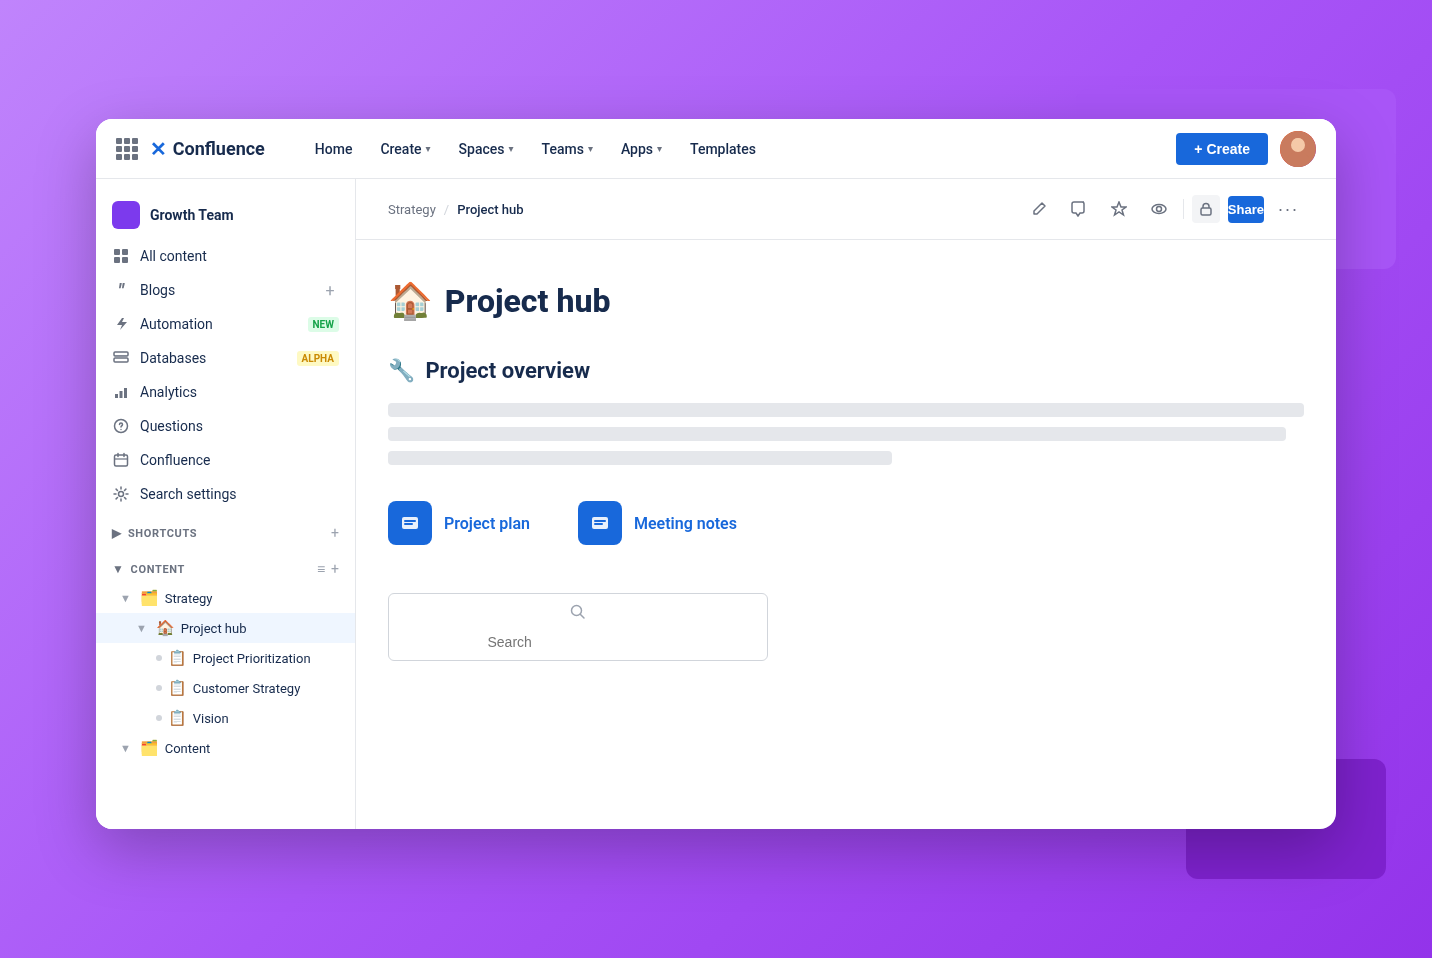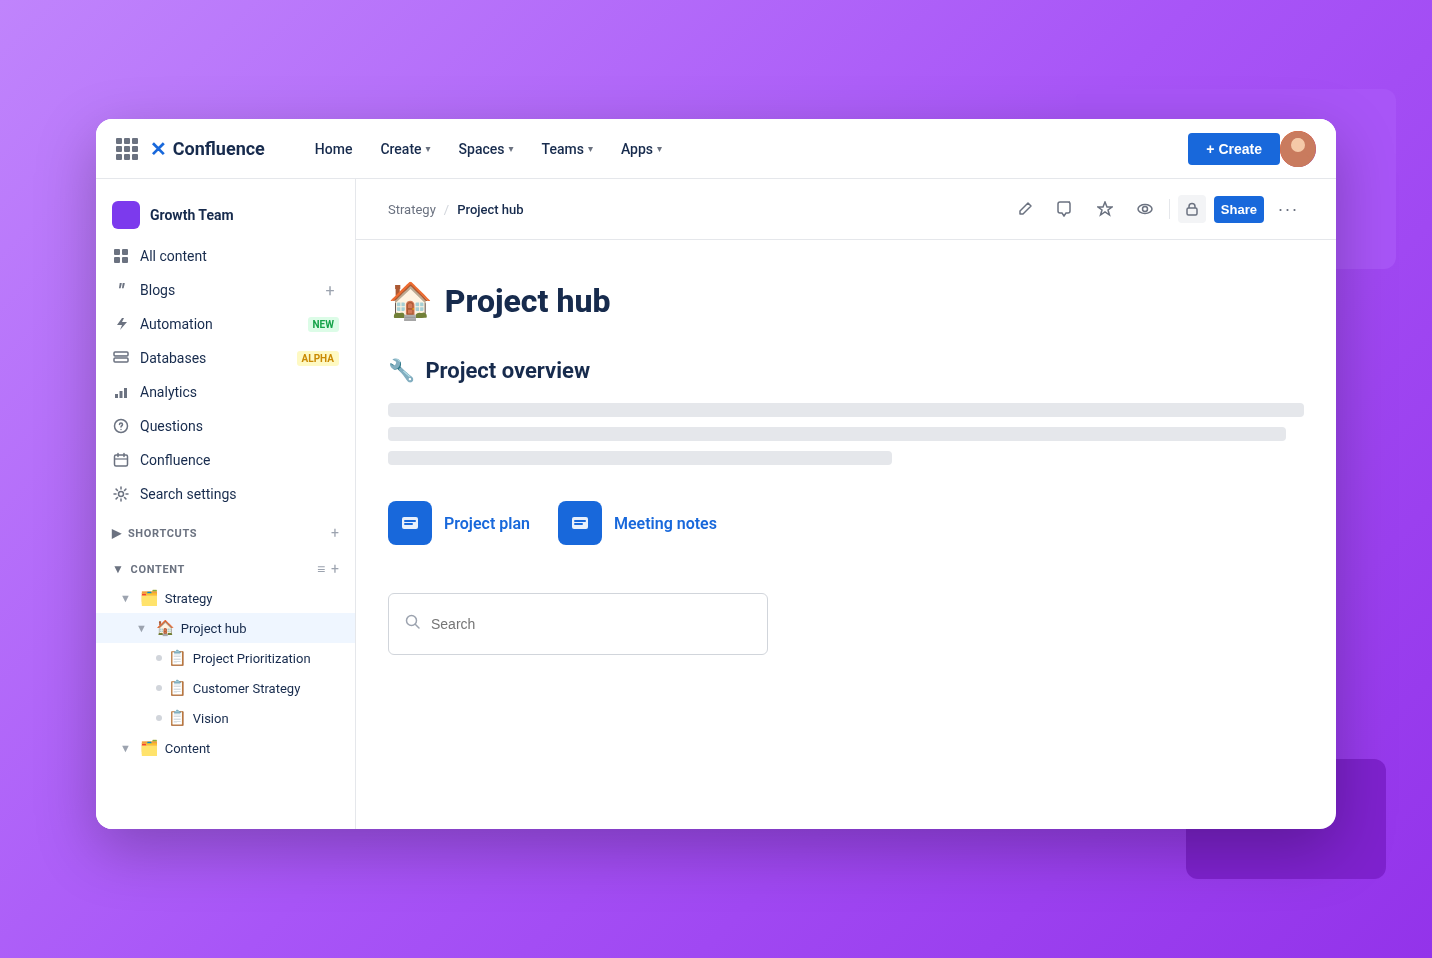--- a/index.html
+++ b/index.html
@@ -114,21 +114,21 @@
       font-weight: 500;
     }
     .nav-link .chevron {
       font-size: 10px;
       color: #6b7280;
     }
     .topnav-right {
       margin-left: auto;
       display: flex;
       align-items: center;
-      gap: 0;
+      gap: 12px;
       padding-left: 25px;
     }
     .create-btn {
       display: flex;
       align-items: center;
       gap: 6px;
       background: #1868db;
       color: #fff;
       border: none;
       border-radius: 4px;
@@ -334,21 +334,21 @@
       border-radius: 4px;
       cursor: pointer;
       font-size: 14px;
       color: #6b7280;
     }
     .share-btn {
       background: #1868db;
       color: #fff;
       border: none;
       border-radius: 4px;
-      padding: 6px 7px;
+      padding: 6px 0;
       font-size: 13px;
       font-weight: 600;
       cursor: pointer;
     }
     .more-btn {
       width: 32px;
       height: 32px;
       display: flex;
       align-items: center;
       justify-content: center;
@@ -398,21 +398,21 @@
     .skeleton-line {
       height: 14px;
       background: #e5e7eb;
       border-radius: 4px;
       margin-bottom: 10px;
     }
 
     
     .content-cards {
       display: flex;
-      gap: 28px;
+      gap: 48px;
       margin-bottom: 48px;
     }
     .content-card {
       display: flex;
       align-items: center;
       gap: 12px;
       cursor: pointer;
       text-decoration: none;
     }
     .card-icon {
@@ -432,24 +432,25 @@
       font-weight: 600;
       color: #1868db;
     }
 
     
     .search-wrap {
       display: flex;
       align-items: center;
       border: 1.5px solid #d1d5db;
       border-radius: 6px;
-      padding: 20px 16px;
+      padding: 10px 16px;
       gap: 10px;
       width: 380px;
       background: #fff;
+      flex-direction: column;
     }
     .search-icon-inner { color: #9ca3af; font-size: 16px; }
     .search-input {
       border: none;
       outline: none;
       font-size: 14px;
       color: #172b4d;
       flex: 1;
       background: transparent;
     }
@@ -492,20 +493,23 @@
             <span>Spaces</span>
             <span class="chevron">▾</span>
           </div>
           <div class="nav-link">
             <span>Teams</span>
             <span class="chevron">▾</span>
           </div>
           <div class="nav-link">
             <span>Apps</span>
             <span class="chevron">▾</span>
+          </div>
+          <div class="nav-link">
+            <span>Templates</span>
           </div>
         </div>
       </div>
       <div class="topnav-right">
         <button class="create-btn">+ Create</button>
         <div class="avatar">
           <svg width="36" height="36" viewBox="0 0 36 36">
             <circle cx="18" cy="18" r="18" fill="#c97b5e"></circle>
             <ellipse cx="18" cy="14" rx="7" ry="7" fill="#f5c9a8"></ellipse>
             <ellipse cx="18" cy="30" rx="12" ry="9" fill="#c97b5e"></ellipse>

